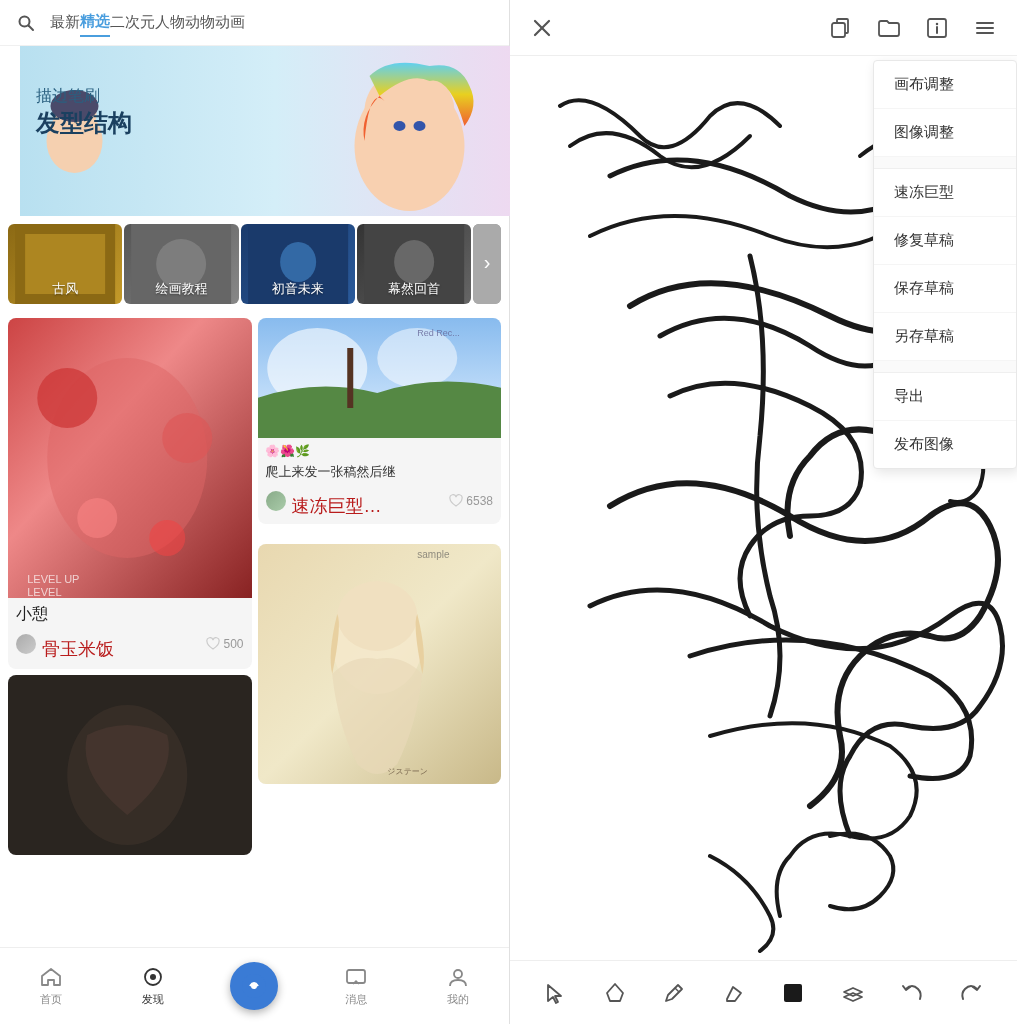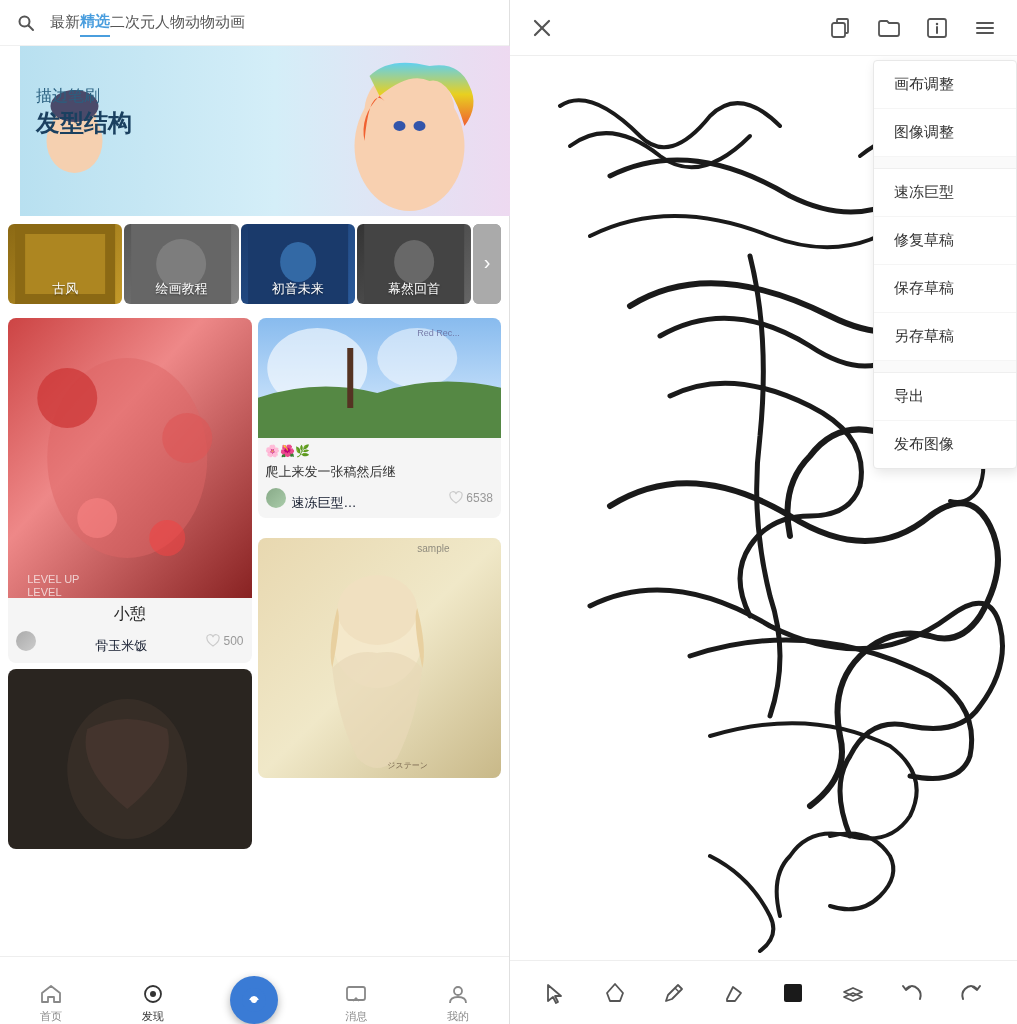--- a/index.html
+++ b/index.html
@@ -27,37 +27,37 @@
     .category-item { flex: 1; height: 80px; border-radius: 6px; overflow: hidden; position: relative; cursor: pointer; min-width: 0; }
     .cat-1 { background: linear-gradient(135deg, #8b6914, #c49a2a); }
     .cat-2 { background: linear-gradient(135deg, #555, #888); }
     .cat-3 { background: linear-gradient(135deg, #333, #666); }
     .cat-4 { background: linear-gradient(135deg, #1a3a6b, #2a5a9b); }
     .cat-5 { background: linear-gradient(135deg, #888, #aaa); width: 30px; min-width: 30px; flex: 0; }
     .category-label { position: absolute; bottom: 6px; left: 0; right: 0; text-align: center; color: #fff; font-size: 13px; font-weight: 500; text-shadow: 0 1px 2px rgba(0,0,0,0.5); }
 
     
     .content-grid { display: flex; gap: 6px; padding: 6px 8px; overflow-y: auto; flex: 1; }
-    .col-left { flex: 1; display: flex; flex-direction: column; gap: 6px; text-align: center; }
+    .col-left { flex: 1; display: flex; flex-direction: column; gap: 6px; }
     .col-right { flex: 1; display: flex; flex-direction: column; gap: 20px; }
 
     .art-card { border-radius: 8px; overflow: hidden; background: #f5f5f5; cursor: pointer; }
 
     .card-info { padding: 6px 8px; }
     .card-title { font-size: 13px; color: #333; margin-bottom: 4px; line-height: 1.3; }
     .card-meta { display: flex; align-items: center; gap: 6px; }
     .avatar-sm { width: 20px; height: 20px; border-radius: 50%; background: #ccc; }
-    .author-name { font-size: 13px; color: #0f172a; flex: 1; margin-top: 10px; }
+    .author-name { font-size: 18px; color: #b91c1c; flex: 1; margin-top: 10px; }
     .like-info { display: flex; align-items: center; gap: 3px; font-size: 12px; color: #999; }
 
     .art-card-title-only { padding: 6px 8px 8px; }
     .art-card-title-only .card-title { font-size: 16px; font-weight: 500; color: #222; margin-bottom: 2px; }
 
     
-    .bottom-nav { height: 68px; border-top: 1px solid #eee; display: flex; align-items: flex-end; justify-content: space-around; flex-shrink: 0; background: #fff; }
+    .bottom-nav { height: 77px; border-top: 1px solid #eee; display: flex; align-items: center; justify-content: space-around; flex-shrink: 0; background: #fff; }
     .nav-item { display: flex; flex-direction: column; align-items: center; gap: 3px; cursor: pointer; flex: 1; }
     .nav-icon { width: 24px; height: 24px; display: flex; align-items: center; justify-content: center; }
     .nav-label { font-size: 11px; color: #888; }
     .nav-item.active .nav-label { color: #333; }
     .fab-btn { width: 48px; height: 48px; border-radius: 50%; background: #3a7bd5; display: flex; align-items: center; justify-content: center; box-shadow: 0 3px 8px rgba(0,0,0,0.3); cursor: pointer; }
 
     
     .right-panel { flex: 1; height: 1024px; background: #fff; display: flex; flex-direction: column; position: relative; }
 
     

